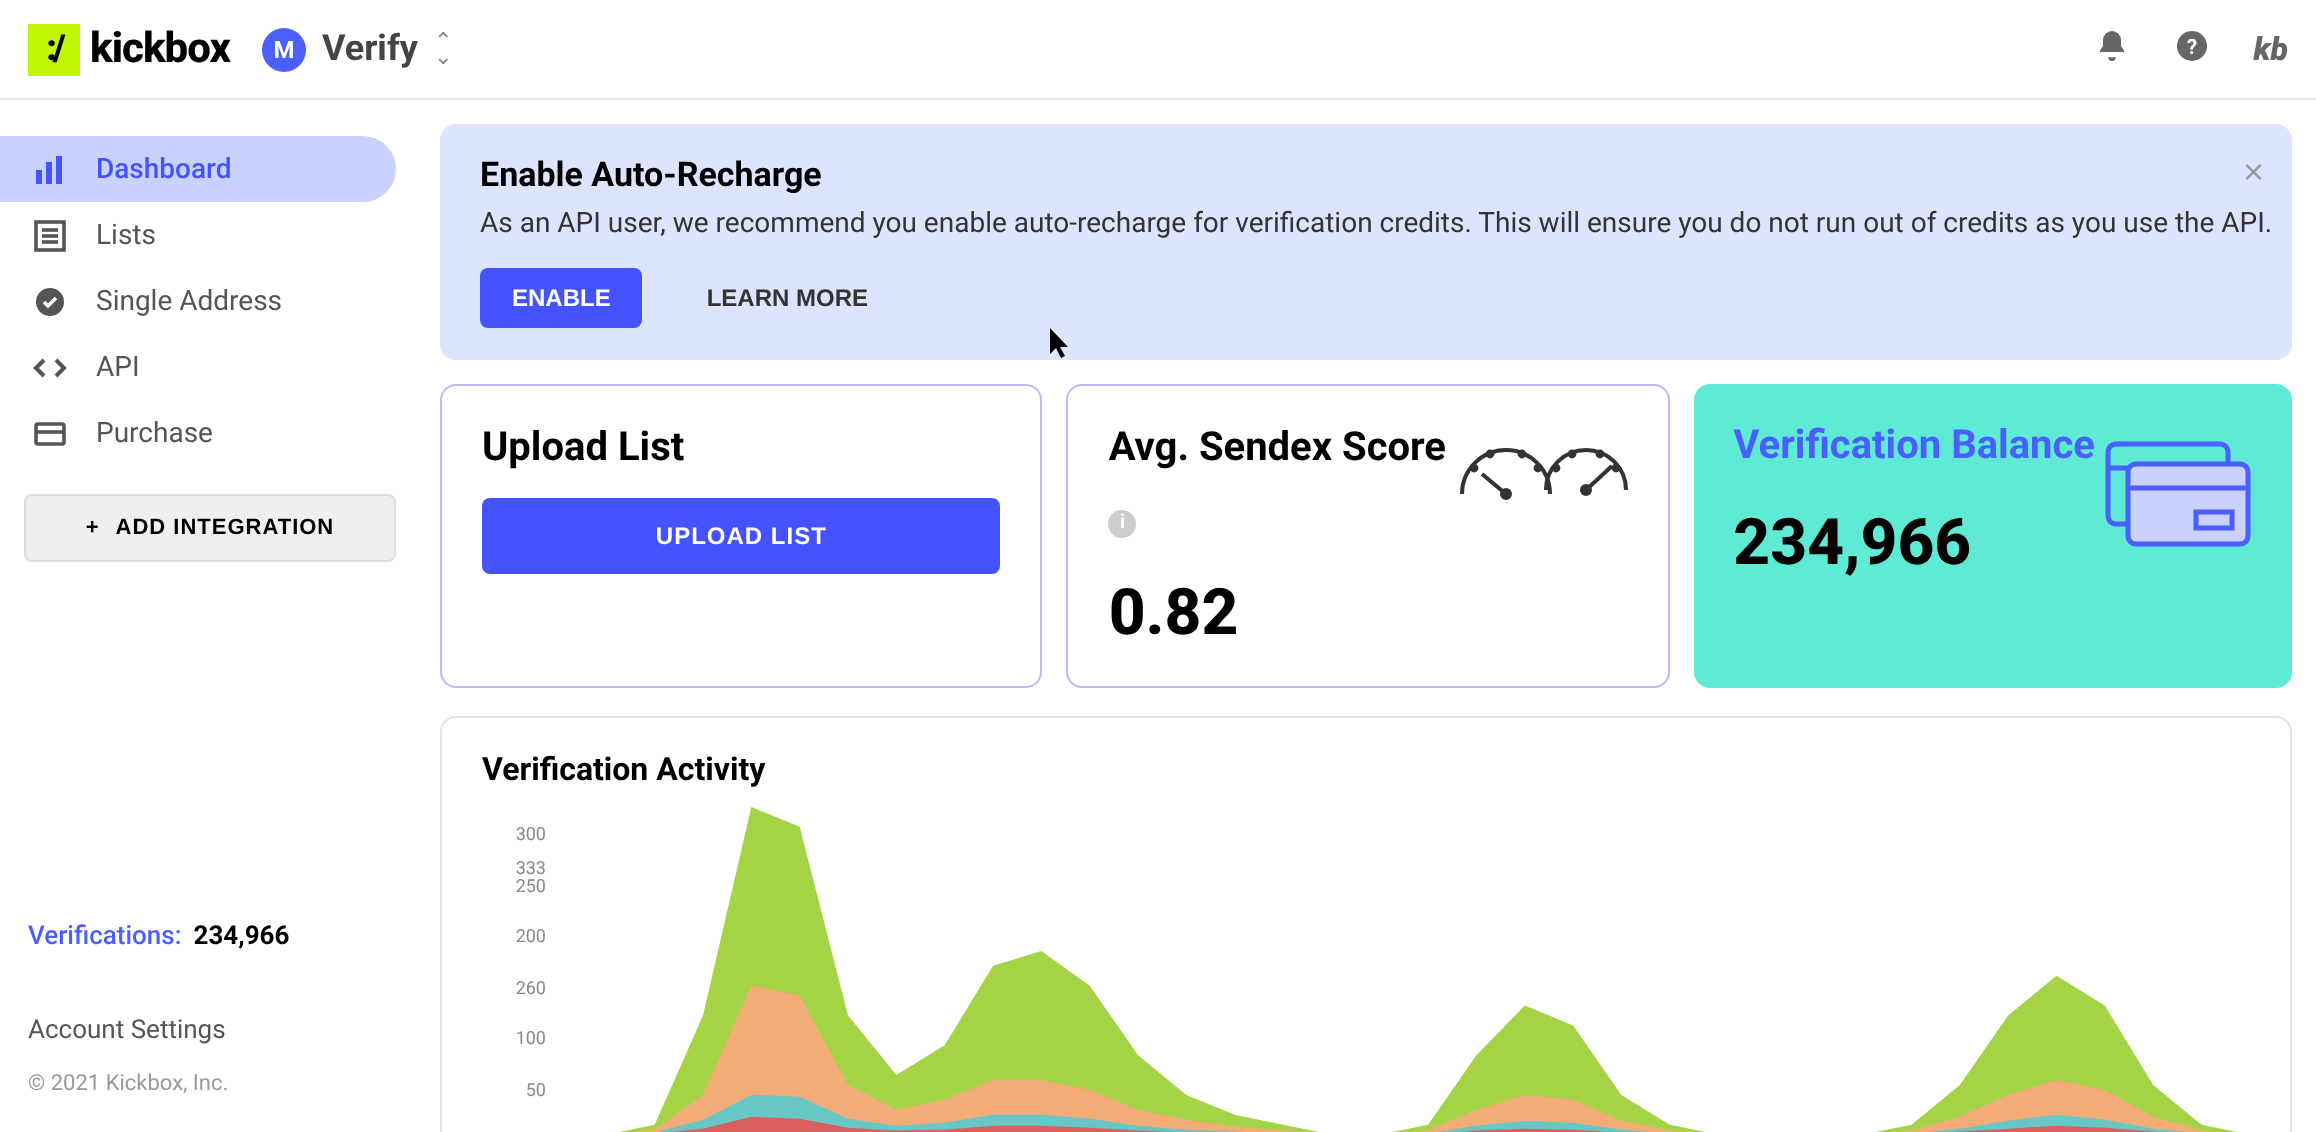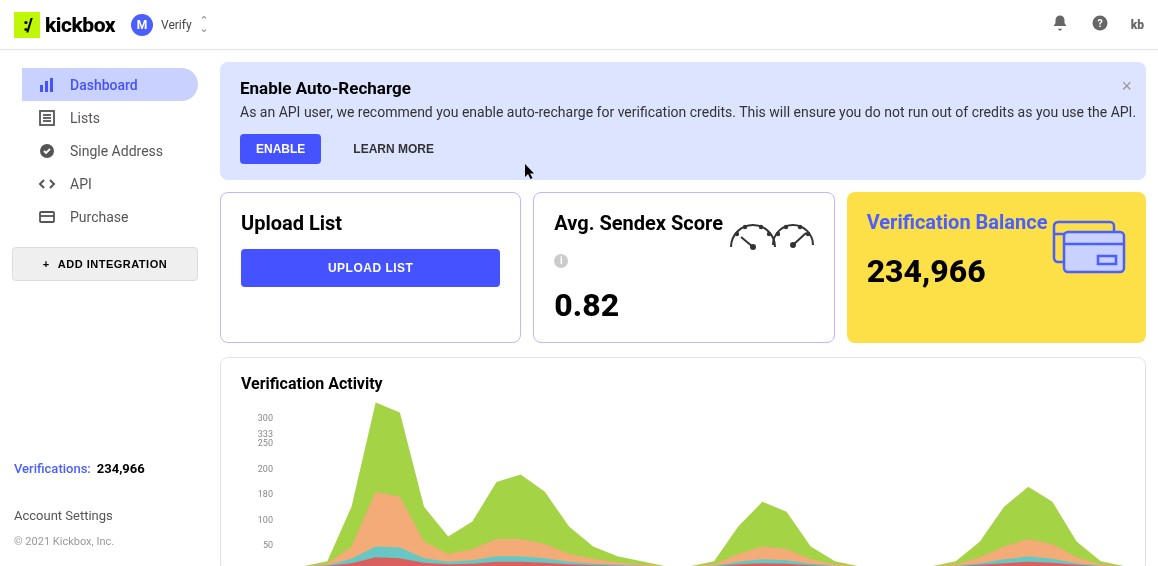--- a/index.html
+++ b/index.html
@@ -6,31 +6,31 @@
 body { font-family: -apple-system, BlinkMacSystemFont, 'Segoe UI', Roboto, Arial, sans-serif; background: #fff; width: 1158px; height: 566px; overflow: hidden; }
 
 
 .header { height: 50px; border-bottom: 1px solid #e5e5e5; display: flex; align-items: center; padding: 0 14px; justify-content: space-between; }
 .header-left { display: flex; align-items: center; gap: 16px; }
 .logo { display: flex; align-items: center; }
 .logo-box { width: 26px; height: 26px; background: #bff705; display:flex; align-items:center; justify-content:center; font-weight:900; font-size:18px; letter-spacing:-2px; }
 .logo-text { font-size: 21px; font-weight: 800; letter-spacing: -0.5px; margin-left: 5px; }
 .app-switch { display: flex; align-items: center; gap: 8px; }
 .app-badge { width: 22px; height: 22px; background: #4a5fff; color: #fff; border-radius: 50%; display:flex; align-items:center; justify-content:center; font-size:12px; font-weight:700; }
-.app-name { font-size: 12px; font-weight: 400; color: #444; }
+.app-name { font-size: 18px; font-weight: 700; color: #444; }
 .switch-arrows { font-size: 11px; color: #888; display:flex; flex-direction:column; line-height:0.7; }
 .header-right { display:flex; align-items:center; gap: 22px; color:#666; }
 .header-right svg { cursor:pointer; }
-.kb-icon { font-weight: 900; font-size: 12px; }
+.kb-icon { font-weight: 900; font-size: 16px; font-style: italic; }
 
 
 .main { display: flex; height: calc(100% - 50px); }
 .sidebar { width: 210px; display:flex; flex-direction:column; padding-top: 18px; }
 .nav { flex: 0 0 auto; }
-.nav-item { display:flex; align-items:center; gap: 14px; padding: 8px 16px; font-size: 14px; color: #555; cursor:pointer; border-radius: 0 20px 20px 0; margin-right: 12px; height:33px;margin-left:22px; }
+.nav-item { display:flex; align-items:center; gap: 14px; padding: 8px 16px; font-size: 14px; color: #555; cursor:pointer; border-radius: 0 20px 20px 0; margin-right: 12px; height:33px; }
 .nav-item.active { background: #c9d1ff; color: #4452ff; font-weight:500; }
 .nav-item .icon { width: 18px; display:flex; justify-content:center; }
 .add-integration { margin: 14px 12px 0 12px; border: 1px solid #ddd; border-radius: 4px; padding: 10px; font-size: 11px; font-weight: 700; letter-spacing: 0.5px; display:flex; align-items:center; justify-content:center; gap:8px; cursor:pointer; }
 .sidebar-spacer { flex: 1; }
 .sidebar-bottom { padding: 10px 14px 18px 14px; font-size: 13px; }
 .verifications-line { display:flex; gap:6px; margin-bottom: 32px; }
 .verifications-label { color:#4a5fff; font-weight:500; }
 .verifications-val { font-weight:700; }
 .bottom-link { color:#555; margin-bottom: 12px; cursor:pointer; }
 .copyright { font-size: 11px; color:#999; }
@@ -45,21 +45,21 @@
 .btn-learn { background:none; border:none; font-size:12px; font-weight:700; color:#333; cursor:pointer; }
 .banner-close { position:absolute; top:14px; right:14px; color:#999; font-size:18px; cursor:pointer; background:none; border:none; }
 
 .cards { display:flex; gap:12px; margin-top:12px; }
 .card { border:1px solid #c4b5fd; border-radius:8px; padding:18px 20px; flex:1; min-height:140px; position:relative; }
 .card-title { font-size:20px; font-weight:700; margin-bottom:14px; }
 .btn-upload { background:#4452ff; color:#fff; border:none; border-radius:4px; padding:12px 0; width:100%; font-size:12px; font-weight:700; letter-spacing:0.5px; cursor:pointer; }
 .card.sendex .card-title { display:inline-block; }
 .info-icon { width:14px; height:14px; border-radius:50%; background:#ccc; color:#fff; display:inline-flex; align-items:center; justify-content:center; font-size:10px; font-weight:700; margin-top:4px; }
 .big-num { font-size:32px; font-weight:800; margin-top:18px; }
-.card.balance { background:#fde047; border:none; }
+.card.balance { background:#5eead4; border:none; }
 .card.balance .card-title { color:#4a5fff; }
 .speedo { position:absolute; right:16px; top:14px; }
 .balance-graphic { position:absolute; right:18px; top:26px; }
 
 .activity { margin-top:14px; border:1px solid #e3e3e3; border-radius:8px; padding:16px 20px 0 20px; }
 .activity-title { font-size:16px; font-weight:700; margin-bottom:8px; }
 .chart-wrap { position:relative; height:170px; }
 .y-labels { position:absolute; left:0; top:0; bottom:0; width:34px; font-size:9px; color:#888; }
 .y-labels div { position:absolute; right:2px; transform:translateY(-50%); }
 .plot { position:absolute; left:38px; right:0; top:0; bottom:0; }
@@ -223,21 +223,21 @@
     </div>
 
     <div class="activity">
       <div class="activity-title">Verification Activity</div>
       <div class="chart-wrap">
         <div class="y-labels" id="y-labels">
             <div style="top: 0%; margin-top: 33px;">333</div>
             <div style="top: 9.90991%;">300</div>
             <div style="top: 24.9249%;">250</div>
             <div style="top: 39.9399%;">200</div>
-            <div style="top: 54.955%;">180</div>
+            <div style="top: 54.955%;">260</div>
             <div style="top: 69.97%;">100</div>
             <div style="top: 84.985%;">50</div>
           </div>
         <svg class="plot" id="plot" preserveAspectRatio="none" viewBox="0 0 870 170">
             <path d="M 0 170 L 0 170 L 24.857142857142858 170 L 49.714285714285715 164.8948948948949 L 74.57142857142857 108.73873873873873 L 99.42857142857143 1.5315315315315274 L 124.28571428571428 11.741741741741748 L 149.14285714285714 108.73873873873873 L 174 139.36936936936937 L 198.85714285714286 124.05405405405405 L 223.7142857142857 83.21321321321321 L 248.57142857142856 75.55555555555556 L 273.42857142857144 93.42342342342343 L 298.2857142857143 129.15915915915917 L 323.14285714285717 149.5795795795796 L 348 159.78978978978978 L 372.85714285714283 164.8948948948949 L 397.7142857142857 170 L 422.57142857142856 170 L 447.4285714285714 164.8948948948949 L 472.2857142857143 129.15915915915917 L 497.1428571428571 103.63363363363364 L 522 113.84384384384384 L 546.8571428571429 149.5795795795796 L 571.7142857142857 164.8948948948949 L 596.5714285714286 170 L 621.4285714285714 170 L 646.2857142857143 170 L 671.1428571428572 170 L 696 164.8948948948949 L 720.8571428571429 144.47447447447448 L 745.7142857142857 108.73873873873873 L 770.5714285714286 88.31831831831832 L 795.4285714285714 103.63363363363364 L 820.2857142857142 144.47447447447448 L 845.1428571428571 164.8948948948949 L 870 170 L 870 170 Z" fill="#9fd13b" fill-opacity="0.95"></path>
             <path d="M 0 170 L 0 170 L 24.857142857142858 170 L 49.714285714285715 167.44744744744744 L 74.57142857142857 149.5795795795796 L 99.42857142857143 93.42342342342343 L 124.28571428571428 98.52852852852853 L 149.14285714285714 144.47447447447448 L 174 157.23723723723722 L 198.85714285714286 152.13213213213214 L 223.7142857142857 141.92192192192192 L 248.57142857142856 141.92192192192192 L 273.42857142857144 147.02702702702703 L 298.2857142857143 157.23723723723722 L 323.14285714285717 162.34234234234233 L 348 165.91591591591592 L 372.85714285714283 167.95795795795794 L 397.7142857142857 170 L 422.57142857142856 170 L 447.4285714285714 167.95795795795794 L 472.2857142857143 157.23723723723722 L 497.1428571428571 149.5795795795796 L 522 152.13213213213214 L 546.8571428571429 162.85285285285286 L 571.7142857142857 167.95795795795794 L 596.5714285714286 170 L 621.4285714285714 170 L 646.2857142857143 170 L 671.1428571428572 170 L 696 167.95795795795794 L 720.8571428571429 160.8108108108108 L 745.7142857142857 149.5795795795796 L 770.5714285714286 141.92192192192192 L 795.4285714285714 147.02702702702703 L 820.2857142857142 160.8108108108108 L 845.1428571428571 167.95795795795794 L 870 170 L 870 170 Z" fill="#f8a97a" fill-opacity="0.95"></path>
             <path d="M 0 170 L 0 170 L 24.857142857142858 170 L 49.714285714285715 168.97897897897897 L 74.57142857142857 162.34234234234233 L 99.42857142857143 149.5795795795796 L 124.28571428571428 150.60060060060061 L 149.14285714285714 161.83183183183183 L 174 165.40540540540542 L 198.85714285714286 163.87387387387386 L 223.7142857142857 159.78978978978978 L 248.57142857142856 159.78978978978978 L 273.42857142857144 161.83183183183183 L 298.2857142857143 165.40540540540542 L 323.14285714285717 167.44744744744744 L 348 168.46846846846847 L 372.85714285714283 169.4894894894895 L 397.7142857142857 170 L 422.57142857142856 170 L 447.4285714285714 169.4894894894895 L 472.2857142857143 165.40540540540542 L 497.1428571428571 162.85285285285286 L 522 163.87387387387386 L 546.8571428571429 167.44744744744744 L 571.7142857142857 169.4894894894895 L 596.5714285714286 170 L 621.4285714285714 170 L 646.2857142857143 170 L 671.1428571428572 170 L 696 169.4894894894895 L 720.8571428571429 166.93693693693695 L 745.7142857142857 162.85285285285286 L 770.5714285714286 159.78978978978978 L 795.4285714285714 162.34234234234233 L 820.2857142857142 166.93693693693695 L 845.1428571428571 169.4894894894895 L 870 170 L 870 170 Z" fill="#5fc8c8" fill-opacity="0.95"></path>
             <path d="M 0 170 L 0 170 L 24.857142857142858 170 L 49.714285714285715 169.4894894894895 L 74.57142857142857 166.93693693693695 L 99.42857142857143 160.8108108108108 L 124.28571428571428 161.83183183183183 L 149.14285714285714 166.42642642642642 L 174 167.95795795795794 L 198.85714285714286 167.44744744744744 L 223.7142857142857 165.40540540540542 L 248.57142857142856 165.40540540540542 L 273.42857142857144 166.42642642642642 L 298.2857142857143 167.95795795795794 L 323.14285714285717 168.97897897897897 L 348 169.4894894894895 L 372.85714285714283 170 L 397.7142857142857 170 L 422.57142857142856 170 L 447.4285714285714 170 L 472.2857142857143 167.95795795795794 L 497.1428571428571 166.93693693693695 L 522 167.44744744744744 L 546.8571428571429 168.97897897897897 L 571.7142857142857 170 L 596.5714285714286 170 L 621.4285714285714 170 L 646.2857142857143 170 L 671.1428571428572 170 L 696 170 L 720.8571428571429 168.46846846846847 L 745.7142857142857 166.93693693693695 L 770.5714285714286 165.40540540540542 L 795.4285714285714 166.42642642642642 L 820.2857142857142 168.46846846846847 L 845.1428571428571 170 L 870 170 L 870 170 Z" fill="#e05b5b" fill-opacity="0.95"></path>
           </svg>
       </div>

